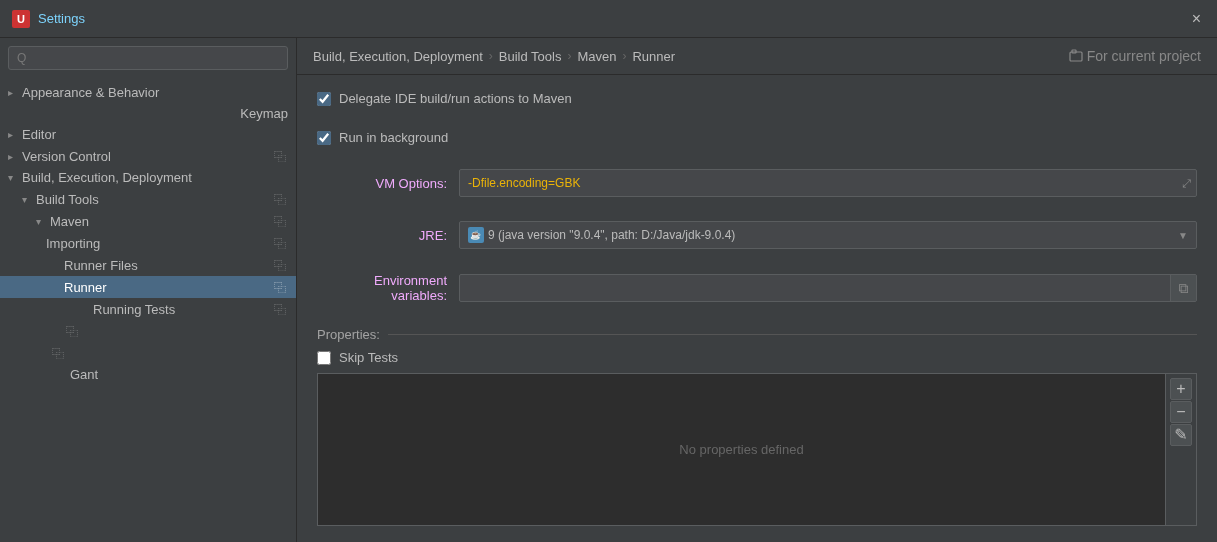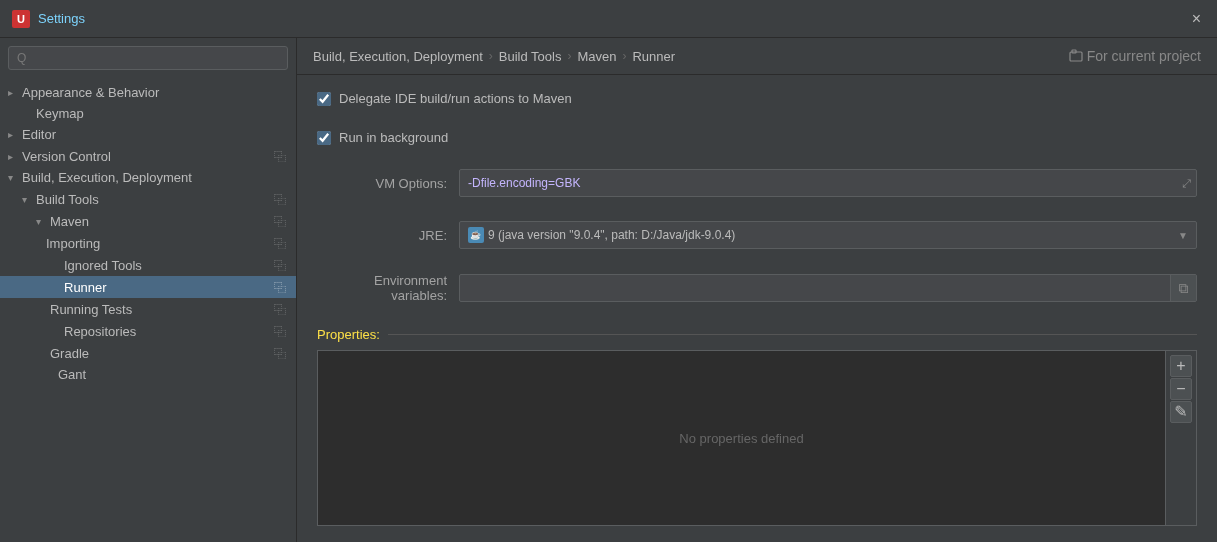--- a/index.html
+++ b/index.html
@@ -183,30 +183,30 @@
     }
 
     .form-row {
       display: flex;
       align-items: center;
       gap: 12px;
     }
     .form-label {
       width: 130px;
       min-width: 130px;
-      color: #a3a3a3;
+      color: #f0abfc;
       font-size: 13px;
       text-align: right;
     }
     .text-input {
       flex: 1;
       background: #45474a;
       border: 1px solid #5a5d5f;
       border-radius: 2px;
-      color: #c4b5fd;
+      color: #eab308;
       font-size: 12px;
       padding: 4px 8px;
       outline: none;
       height: 28px;
     }
     .expand-icon {
       position: absolute;
       right: 6px;
       color: #888888;
       font-size: 11px;
@@ -251,21 +251,21 @@
       flex-direction: column;
       gap: 8px;
       flex: 1;
     }
     .properties-header {
       display: flex;
       align-items: center;
       gap: 8px;
     }
     .properties-label {
-      color: #fde047;
+      color: #a3a3a3;
       font-size: 13px;
     }
     .properties-separator {
       flex: 1;
       height: 1px;
       background: #555555;
     }
 
     .properties-table-wrapper {
       flex: 1;
@@ -360,21 +360,21 @@
 <div class="main-content">
 
   <div class="sidebar">
     <input class="search-box" type="text" placeholder="Q" style="">
 
     <div class="sidebar-tree" id="sidebar-tree">
     <div class="tree-item" style="padding-left: 8px;">
           <span class="arrow">▸</span>
           <span class="label">Appearance &amp; Behavior</span>
         </div>
-        <div class="tree-item" style="padding-left: 22px;">
+        <div class="tree-item" style="padding-left: 28px; text-align: right;">
           <span class="arrow"></span>
           <span class="label">Keymap</span>
         </div>
         <div class="tree-item" style="padding-left: 8px;">
           <span class="arrow">▸</span>
           <span class="label">Editor</span>
         </div>
         <div class="tree-item" style="padding-left: 8px;">
           <span class="arrow">▸</span>
           <span class="label">Version Control</span>
@@ -394,44 +394,42 @@
           <span class="label">Maven</span>
           <span class="copy-icon">⿻</span>
         </div>
         <div class="tree-item" style="padding-left: 32px;">
           <span class="arrow"></span>
           <span class="label">Importing</span>
           <span class="copy-icon">⿻</span>
         </div>
         <div class="tree-item" style="padding-left: 50px;">
           <span class="arrow"></span>
-          <span class="label">Ignored Tools</span>
+          <span class="label">Runner Files</span>
           <span class="copy-icon">⿻</span>
         </div>
         <div class="tree-item selected" style="padding-left: 50px;">
           <span class="arrow"></span>
           <span class="label">Runner</span>
           <span class="copy-icon">⿻</span>
         </div>
-        <div class="tree-item" style="padding-left: 36px; align-items: center;">
+        <div class="tree-item" style="padding-left: 79px; align-items: center;">
           <span class="arrow"></span>
           <span class="label">Running Tests</span>
           <span class="copy-icon">⿻</span>
         </div>
         <div class="tree-item" style="padding-left: 50px;">
           <span class="arrow"></span>
-          <span class="label">Repositories</span>
           <span class="copy-icon">⿻</span>
         </div>
         <div class="tree-item" style="padding-left: 36px;">
           <span class="arrow"></span>
-          <span class="label">Gradle</span>
-          <span class="copy-icon">⿻</span>
-        </div>
-        <div class="tree-item" style="padding-left: 44px; justify-content: flex-end;">
+          <span class="copy-icon">⿻</span>
+        </div>
+        <div class="tree-item" style="padding-left: 56px; justify-content: flex-end;">
           <span class="arrow"></span>
           <span class="label">Gant</span>
         </div>
       </div>
   </div>
 
   <div class="right-panel">
 
     <div class="breadcrumb">
       <span class="breadcrumb-item">Build, Execution, Deployment</span>
@@ -486,20 +484,24 @@
           <button class="env-btn">⧉</button>
         </div>
       </div>
 
       <div class="properties-section">
         <div class="properties-header">
           <span class="properties-label">Properties:</span>
           <div class="properties-separator"></div>
         </div>
 
+        <div class="checkbox-row">
+          <input type="checkbox" class="checkbox-input" id="skip-tests-cb" style="">
+          <label class="checkbox-label" for="skip-tests-cb">Skip Tests</label>
+        </div>
 
         <div class="properties-table-wrapper">
           <div class="properties-table-content">
             <span class="no-properties-text">No properties defined</span>
           </div>
           <div class="properties-buttons">
             <button class="prop-btn">+</button>
             <button class="prop-btn">−</button>
             <button class="prop-btn">✎</button>
           </div>

